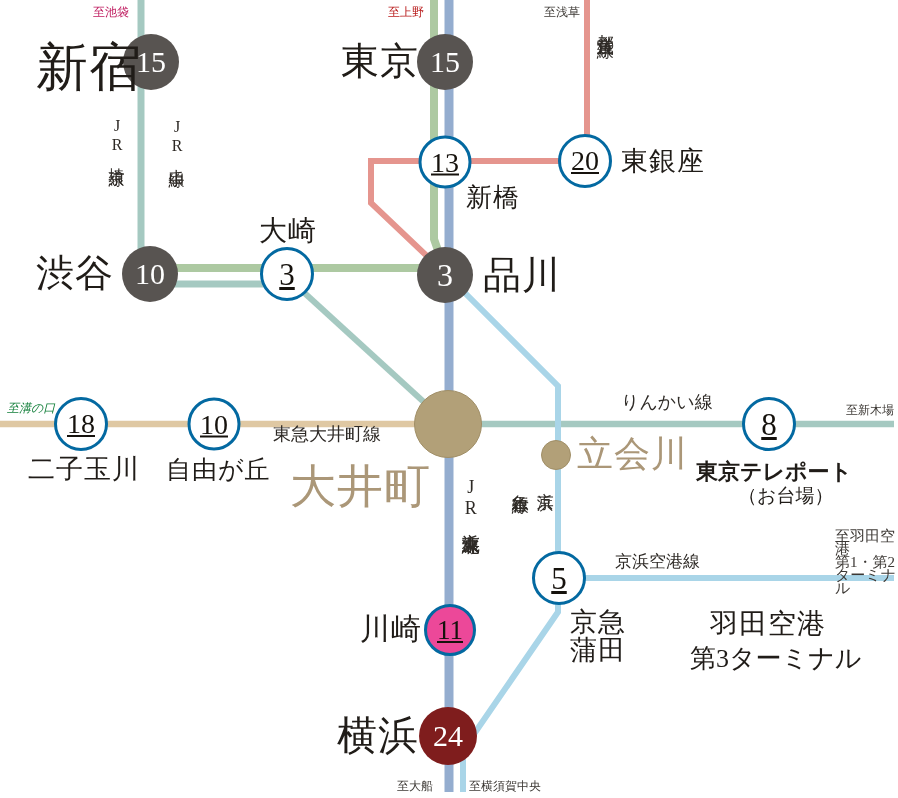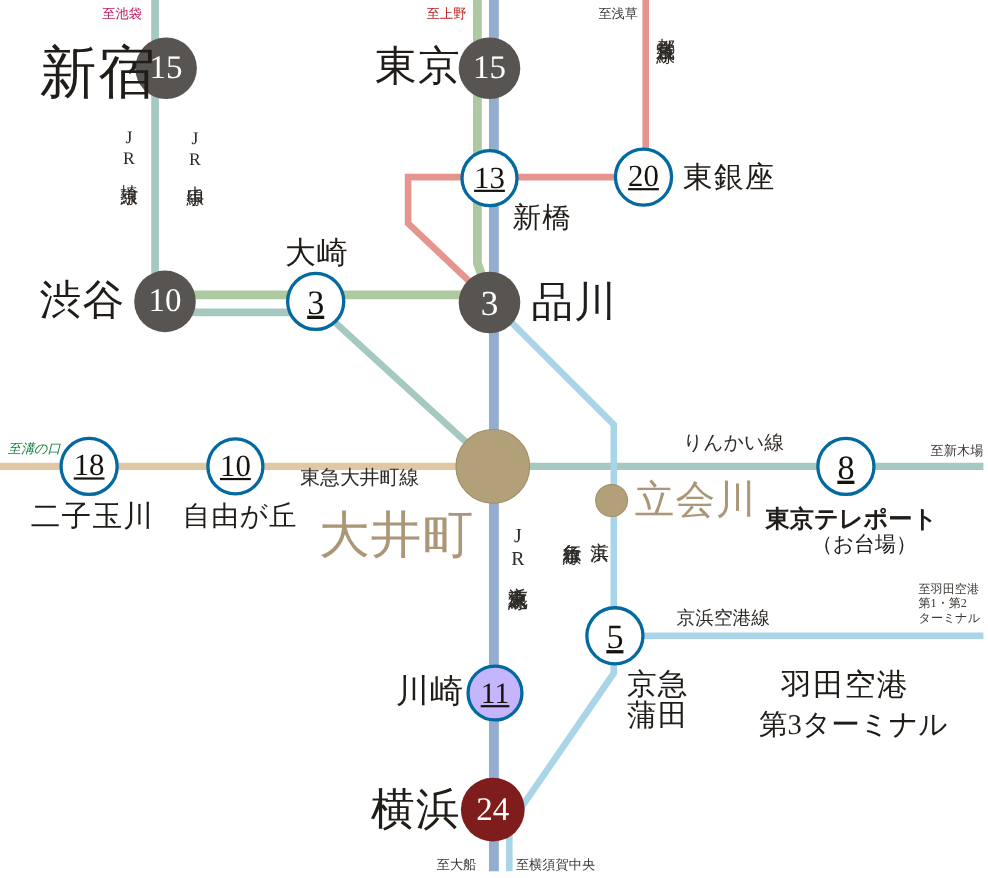--- a/index.html
+++ b/index.html
@@ -11,21 +11,21 @@
   .badge{
     position:absolute;border-radius:50%;display:flex;align-items:center;justify-content:center;
     transform:translate(-50%,-50%);box-sizing:border-box;line-height:1;z-index:3;
   }
   .badge.light{border:3px solid #0369a1;text-decoration:underline;}
   .badge.hub{border:1px solid #a08e66;}
   .slabel{position:absolute;white-space:nowrap;line-height:1;z-index:4;letter-spacing:1px;}
   .term{position:absolute;font-size:12px;line-height:1.15;white-space:nowrap;z-index:4;}
   .lline{position:absolute;font-size:17px;line-height:1.1;white-space:nowrap;z-index:4;letter-spacing:1px;}
   .v{writing-mode:vertical-rl;text-orientation:upright;letter-spacing:2px;}
-  .note{position:absolute;font-size:11px;line-height:13px;z-index:4;}
+  .note{position:absolute;font-size:15px;line-height:13px;z-index:4;}
   .note span{display:block;}
   .two-line span{display:block;}
 </style>
 </head>
 <body>
 
 <div class="map">
 
   <svg class="rail" viewBox="0 0 898 798">
     <path d="M0 424 H448" fill="none" stroke-width="6.5" stroke="#dfc8a3"></path>
@@ -47,21 +47,21 @@
   <div class="badge" style="left: 445px; top: 275px; width: 56px; height: 56px; font-size: 32px; background-color: rgb(88, 84, 81); color: rgb(255, 255, 255);">3</div>
   <div class="badge" style="left: 448px; top: 736px; width: 58px; height: 58px; font-size: 30px; background-color: #7f1d1d; color: rgb(255, 255, 255);">24</div>
 
   <div class="badge light" style="left: 445px; top: 162px; width: 53px; height: 53px; font-size: 28px; background-color: rgb(255, 255, 255); color: rgb(22, 18, 13);">13</div>
   <div class="badge light" style="left: 585px; top: 161px; width: 54px; height: 54px; font-size: 28px; background-color: rgb(255, 255, 255); color: rgb(22, 18, 13);">20</div>
   <div class="badge light" style="left: 287px; top: 274px; width: 54px; height: 54px; font-size: 31px; background-color: rgb(255, 255, 255); color: rgb(22, 18, 13);">3</div>
   <div class="badge light" style="left: 81px; top: 424px; width: 54px; height: 54px; font-size: 28px; background-color: rgb(255, 255, 255); color: rgb(22, 18, 13);">18</div>
   <div class="badge light" style="left: 214px; top: 424px; width: 53px; height: 53px; font-size: 28px; background-color: rgb(255, 255, 255); color: rgb(22, 18, 13);">10</div>
   <div class="badge light" style="left: 769px; top: 424px; width: 54px; height: 54px; font-size: 31px; background-color: rgb(255, 255, 255); color: rgb(22, 18, 13);">8</div>
   <div class="badge light" style="left: 559px; top: 578px; width: 54px; height: 54px; font-size: 31px; background-color: rgb(255, 255, 255); color: rgb(22, 18, 13);">5</div>
-  <div class="badge light" style="left: 450px; top: 630px; width: 52px; height: 52px; font-size: 27px; background-color: #c4b5fd; color: rgb(22, 18, 13);">11</div>
+  <div class="badge light" style="left: 450px; top: 630px; width: 52px; height: 52px; font-size: 27px; background-color: #ec4899; color: rgb(22, 18, 13);">11</div>
 
   <div class="badge hub" style="left: 448px; top: 424px; width: 68px; height: 68px; background-color: rgb(178, 160, 120);"></div>
   <div class="badge hub" style="left: 556px; top: 455px; width: 30px; height: 30px; background-color: rgb(178, 160, 120);"></div>
 
   <div class="slabel" style="left: 36px; top: 42px; font-size: 52px; color: rgb(32, 28, 24);">新宿</div>
   <div class="slabel" style="left: 341px; top: 42px; font-size: 38px; color: rgb(32, 28, 24);">東京</div>
   <div class="slabel" style="left: 36px; top: 254px; font-size: 38px; color: rgb(32, 28, 24);">渋谷</div>
   <div class="slabel" style="left: 259px; top: 217px; font-size: 28px; color: rgb(32, 28, 24);">大崎</div>
   <div class="slabel" style="left: 483px; top: 256px; font-size: 38px; color: rgb(32, 28, 24);">品川</div>
   <div class="slabel" style="left: 466px; top: 185px; font-size: 26px; color: rgb(32, 28, 24);">新橋</div>

